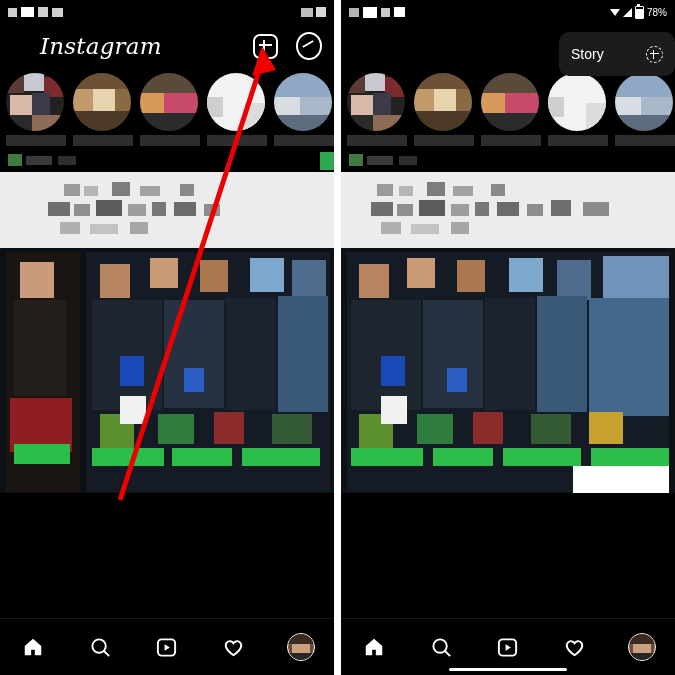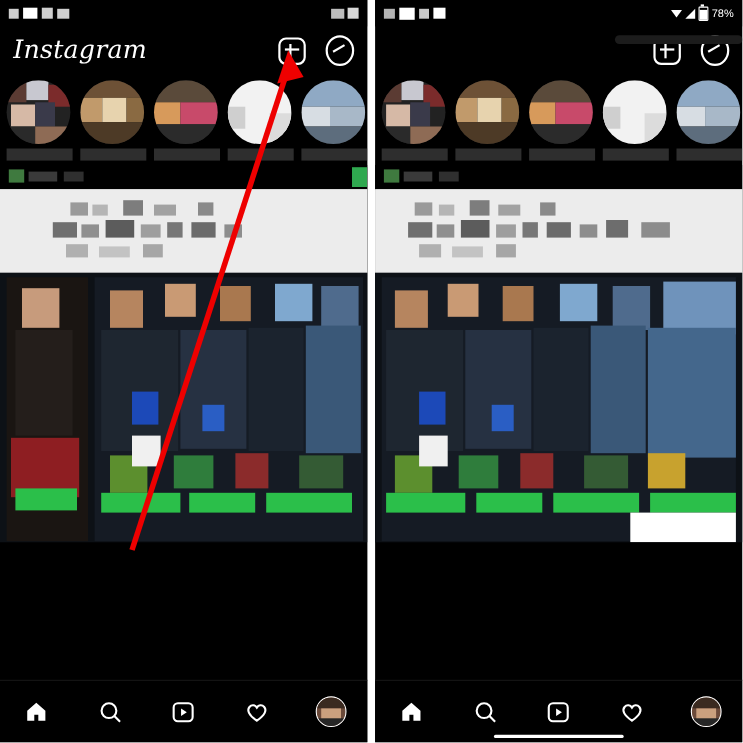--- a/index.html
+++ b/index.html
@@ -96,20 +96,21 @@
     padding: 0 12px;
     box-sizing: border-box;
     justify-content: space-between;
   }
   .ig-logo {
     color: #ffffff;
     font-family: "DejaVu Serif", serif;
     font-style: italic;
     font-size: 23px;
     letter-spacing: 0.2px;
+    margin-left: 28px;
   }
   .hdr-icons {
     display: flex;
     align-items: center;
     gap: 18px;
   }
   .icon-btn {
     width: 26px; height: 26px;
     display: flex;
     align-items: center;
@@ -660,20 +661,26 @@
       
       
       
       
       
       
       
     </div>
 
     <div class="create-menu">
+      <div class="menu-item">
+        <span>Story</span>
+        <span class="mi-icon">
+          <span class="story-ic"></span>
+        </span>
+      </div>
     </div>
 
     <div class="bottom-nav">
       <div class="nav-item">
         <svg class="home-ic" viewBox="0 0 24 24">
           <path d="M3 11 L12 3 L21 11 V21 H14 V15 H10 V21 H3 Z" fill="#fff"></path>
         </svg>
       </div>
       <div class="nav-item">
         <svg width="23" height="23" viewBox="0 0 24 24">

